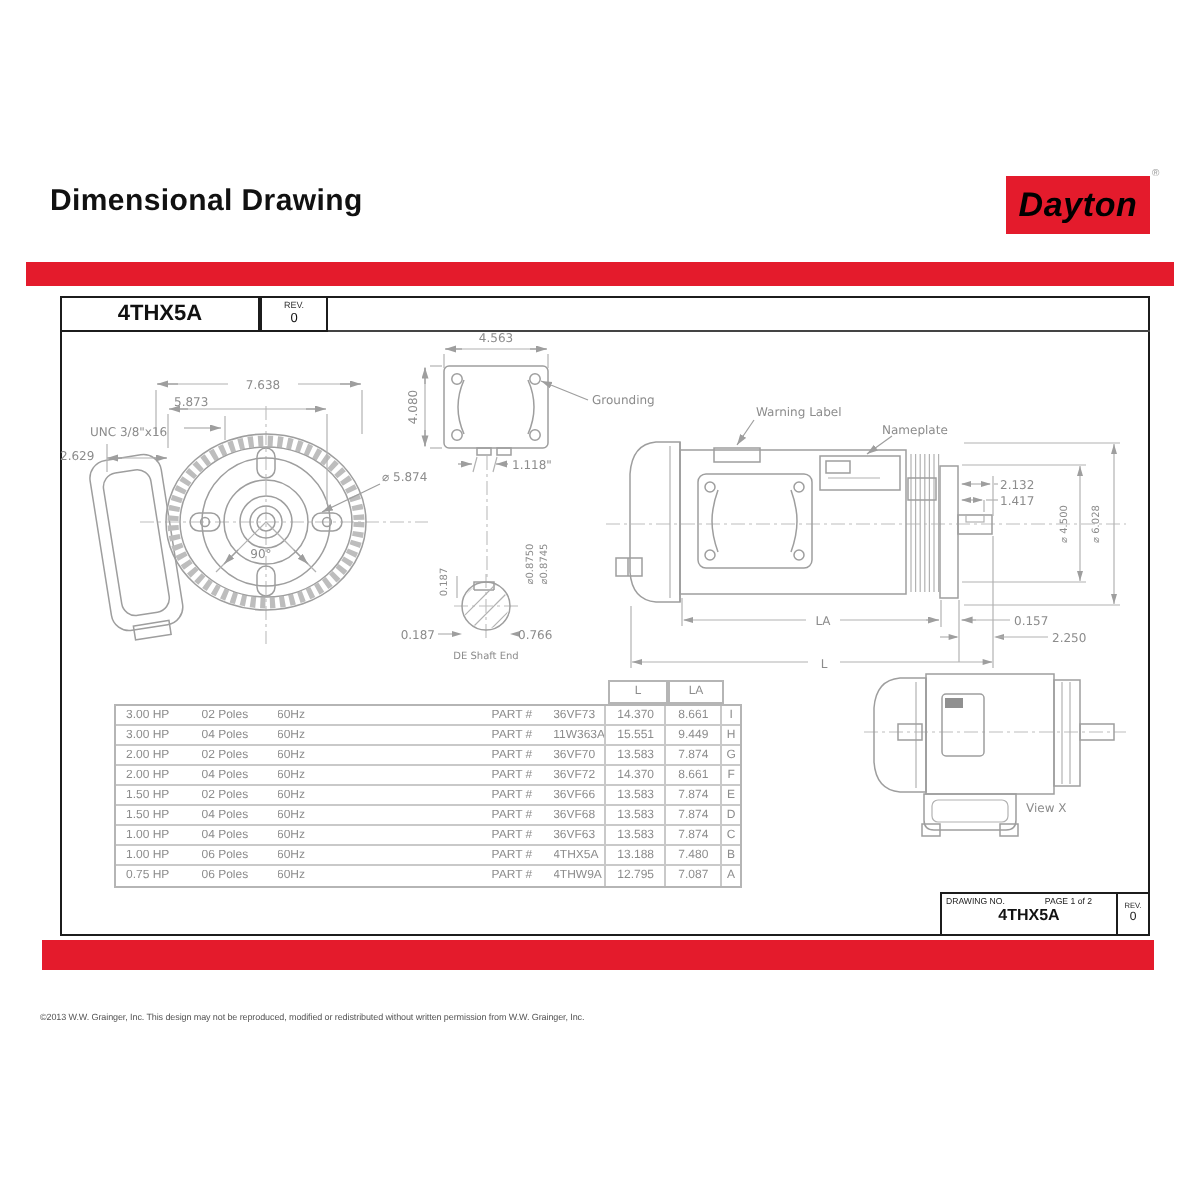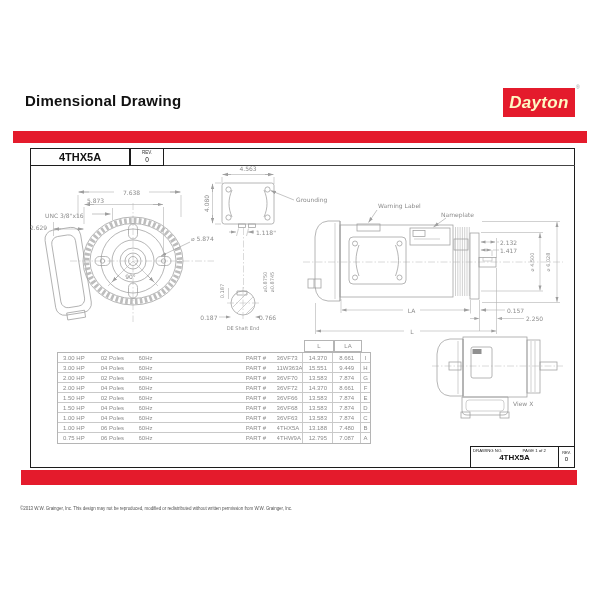--- a/index.html
+++ b/index.html
@@ -3,21 +3,21 @@
 <meta charset="utf-8">
 <style>
   :root{ --red:#e41b2c; --ink:#1c1c1c; --dg:#8c8c8c; --lg:#9e9e9e; --tl:#c9c9c9; }
   html,body{margin:0;padding:0;background:#fff;}
   .page{position:relative;width:600px;height:600px;background:#fff;overflow:hidden;
         font-family:"Liberation Sans",sans-serif;}
   .abs{position:absolute;}
   *{box-sizing:border-box;}
 
   .doc-title{left:25px;top:92px;font-size:15px;font-weight:bold;color:#111;letter-spacing:.2px;}
-  .logo{left:503px;top:88px;width:72px;height:29px;background:var(--red);color:#fef9c3;
+  .logo{left:503px;top:88px;width:72px;height:29px;background:var(--red);color:#000000;
         display:flex;align-items:center;justify-content:center;
         font-style:italic;font-weight:bold;font-size:17px;letter-spacing:.3px;}
   .logo-r{left:576px;top:84px;font-size:5px;color:#999;}
   .bar-top{left:13px;top:131px;width:574px;height:12px;background:var(--red);}
   .bar-bottom{left:21px;top:470px;width:556px;height:15px;background:var(--red);}
 
   .frame{left:30px;top:148px;width:545px;height:320px;border:1.6px solid var(--ink);}
   .tb-part{left:30px;top:148px;width:100px;height:18px;border:1.6px solid var(--ink);
            display:flex;align-items:center;justify-content:center;font-weight:bold;font-size:11px;color:#111;}
   .tb-rev{left:130px;top:148px;width:34px;height:18px;border:1.6px solid var(--ink);

